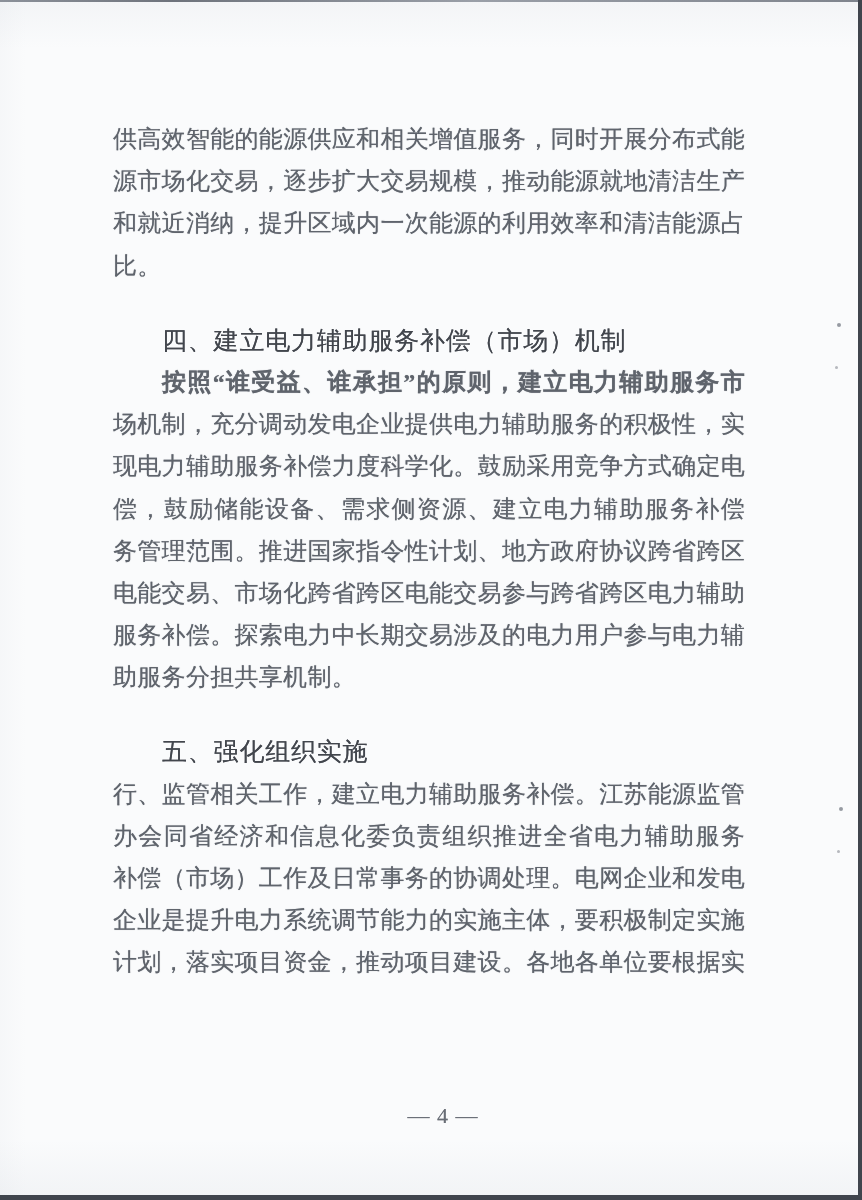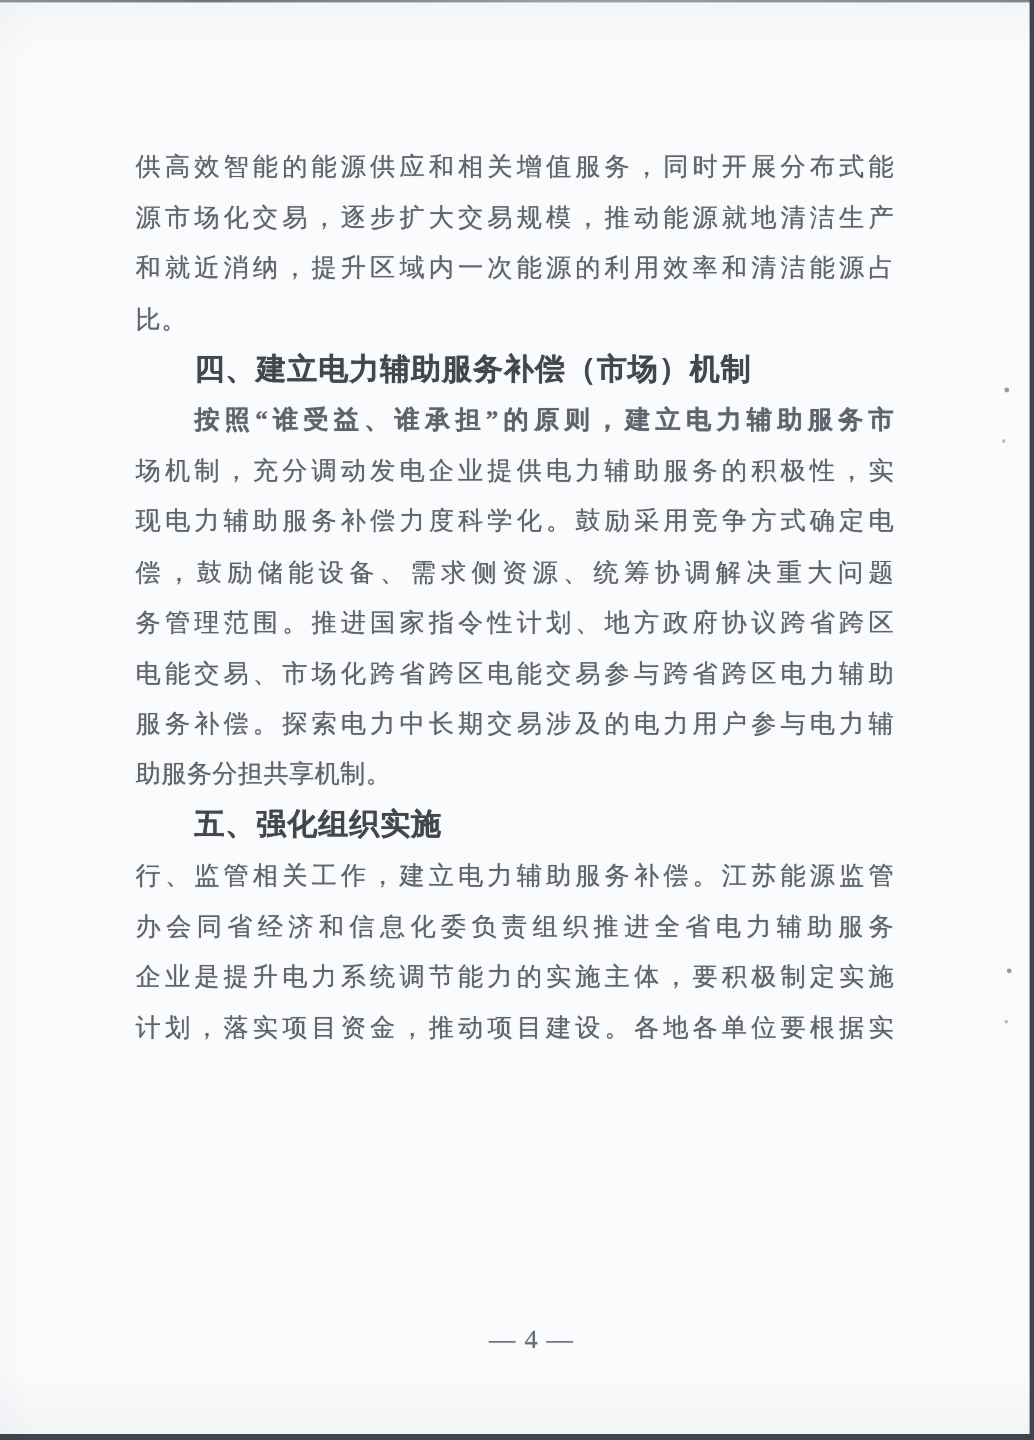--- a/index.html
+++ b/index.html
@@ -43,45 +43,46 @@
   }
   .content {
     position: absolute;
     left: 113px;
     top: 118px;
     width: 632px;
   }
   .line {
     height: 42.2px;
     line-height: 42.2px;
-    font-size: 21px;
+    font-size: 24px;
     letter-spacing: 0.3px;
     color: #5f646c;
     text-align: justify;
     text-align-last: justify;
     text-shadow: 0 0 0.7px rgba(95,100,110,0.75);
     white-space: nowrap;
   }
   .line.short {
     text-align: left;
     text-align-last: left;
   }
   .line.indent {
     padding-left: 49px;
     font-weight: bold;
   }
   .line.heading {
     font-family: "Liberation Sans", "DejaVu Sans", sans-serif;
-    font-weight: 700;
+    font-weight: 400;
     font-size: 25px;
     letter-spacing: 0.8px;
     color: #42464d;
     text-align: right;
     text-align-last: left;
     text-shadow: 0 0 0.6px rgba(60,64,72,0.8);
+    margin-top: 32px;
   }
   .page-number {
     position: absolute;
     left: 0; top: 1100px;
     width: 862px;
     height: 32px;
     line-height: 32px;
     text-align: center;
     font-size: 22px;
     letter-spacing: 1px;
@@ -116,32 +117,33 @@
       <div class="line">和就近消纳，提升区域内一次能源的利用效率和清洁能源占</div>
       <div class="line short">比。</div>
     </div>
 
     <div class="line heading indent">四、建立电力辅助服务补偿（市场）机制</div>
 
     <div>
       <div class="line indent">按照“谁受益、谁承担”的原则，建立电力辅助服务市</div>
       <div class="line">场机制，充分调动发电企业提供电力辅助服务的积极性，实</div>
       <div class="line">现电力辅助服务补偿力度科学化。鼓励采用竞争方式确定电</div>
-      <div class="line">偿，鼓励储能设备、需求侧资源、统筹协调解决重大问题</div>
+      <div class="line">偿，鼓励储能设备、需求侧资源、建立电力辅助服务补偿</div>
       <div class="line">务管理范围。推进国家指令性计划、地方政府协议跨省跨区</div>
       <div class="line">电能交易、市场化跨省跨区电能交易参与跨省跨区电力辅助</div>
       <div class="line">服务补偿。探索电力中长期交易涉及的电力用户参与电力辅</div>
       <div class="line short">助服务分担共享机制。</div>
     </div>
 
     <div class="line heading indent">五、强化组织实施</div>
 
     <div>
       <div class="line">行、监管相关工作，建立电力辅助服务补偿。江苏能源监管</div>
       <div class="line">办会同省经济和信息化委负责组织推进全省电力辅助服务</div>
+      <div class="line">补偿（市场）工作及日常事务的协调处理。电网企业和发电</div>
       <div class="line">企业是提升电力系统调节能力的实施主体，要积极制定实施</div>
       <div class="line">计划，落实项目资金，推动项目建设。各地各单位要根据实</div>
     </div>
 
   </div>
 
   <div class="page-number">— 4 —</div>
 
   <div class="dot dot-1"></div>
   <div class="dot dot-2"></div>

